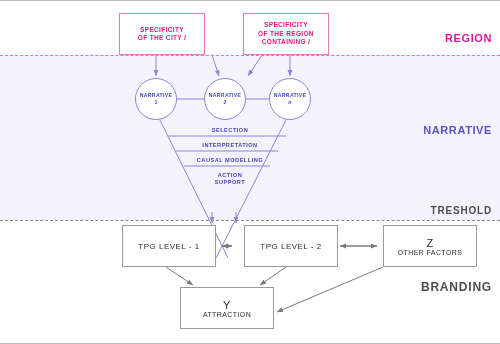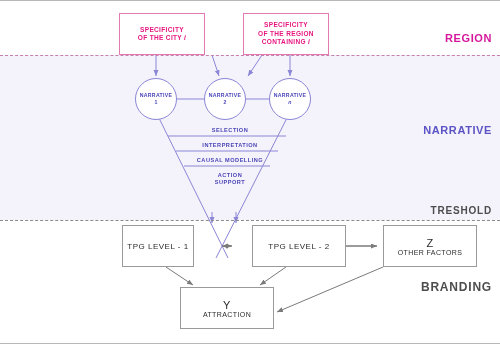--- a/index.html
+++ b/index.html
@@ -121,22 +121,22 @@
     border: 1px solid #9a9a9a;
     background: #ffffff;
     color: #2b2b2b;
     display: flex;
     flex-direction: column;
     align-items: center;
     justify-content: center;
     text-align: center;
     box-sizing: border-box;
   }
-  #box-tpg1 { left: 122px; top: 225px; width: 72px; height: 42px; }
-  #box-tpg2 { left: 252px; top: 225px; width: 94px; height: 42px; }
+  #box-tpg1 { left: 122px; top: 225px; width: 94px; height: 42px; }
+  #box-tpg2 { left: 244px; top: 225px; width: 94px; height: 42px; }
   #box-z    { left: 383px; top: 225px; width: 94px; height: 42px; }
   #box-y    { left: 180px; top: 287px; width: 94px; height: 42px; }
 
   .gbox .main   { font-size: 8px; letter-spacing: 0.5px; }
   .gbox .big    { font-size: 11px; letter-spacing: 0.5px; }
   .gbox .sub    { font-size: 7px; letter-spacing: 0.4px; }
 
   
   .funnel-label {
     position: absolute;

